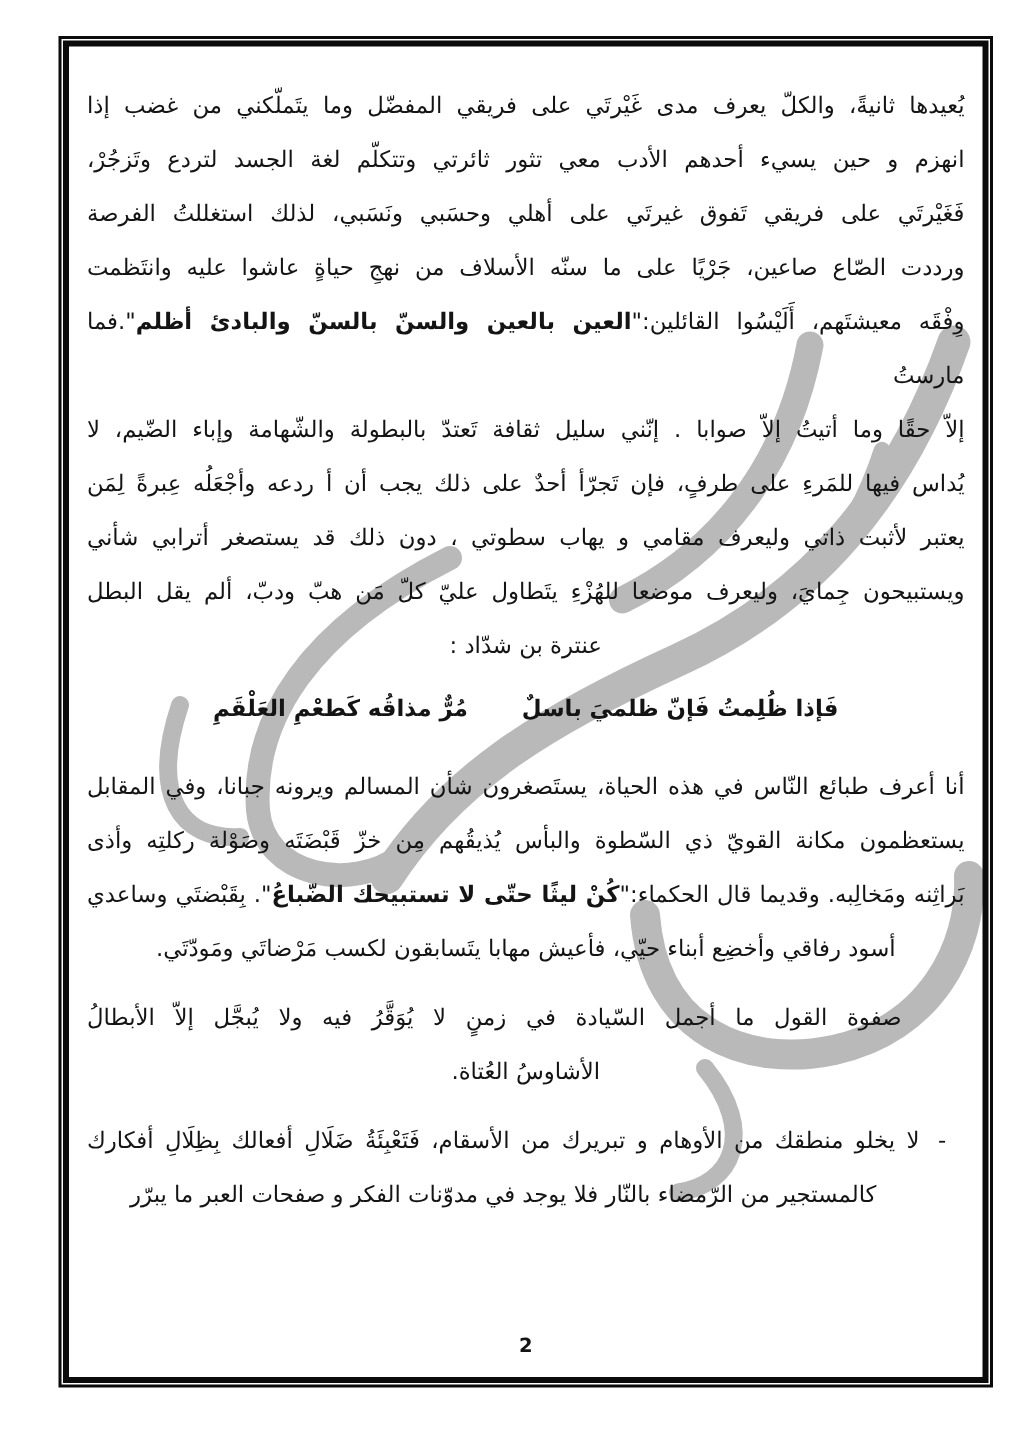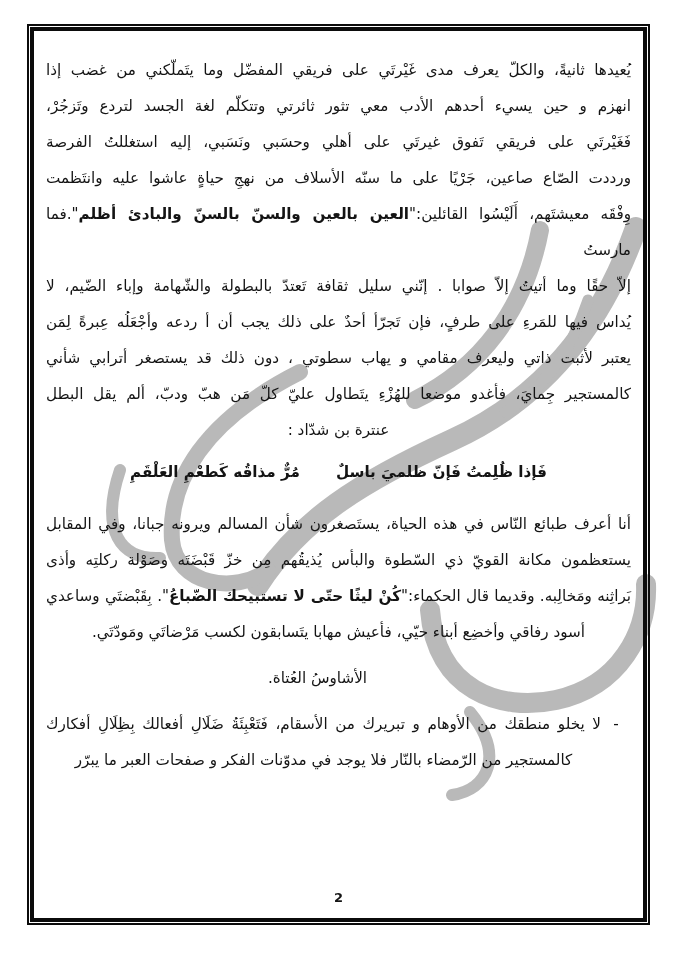--- a/index.html
+++ b/index.html
@@ -11,21 +11,21 @@
     position:relative;
     overflow:hidden;
   }
   .page { position:absolute; inset:0; }
 
   
   .watermark { position:absolute; left:0; top:0; z-index:0; }
 
   
   .frame {
-    position:absolute; left:27px; top:24px;
+    position:absolute; left:39px; top:24px;
     width:619px; height:897px;
     border:2px solid #0b0b0b;
     z-index:1;
   }
   .frame-inner {
     position:absolute; inset:1px;
     border:4px solid #0b0b0b;
   }
 
   .content {
@@ -80,40 +80,41 @@
       <path d="M470 712 C505 755 488 790 452 795" stroke-width="12"></path>
     </g>
   </svg>
 
   <div class="frame">
     <div class="frame-inner">
       <div class="content">
           <div class="para">
             <div class="line j"><span>يُعيدها ثانيةً، والكلّ يعرف مدى غَيْرتَي على فريقي المفضّل وما يتَملّكني من غضب إذا</span></div>
             <div class="line j"><span>انهزم و حين يسيء أحدهم الأدب معي تثور ثائرتي وتتكلّم لغة الجسد لتردع وتَزجُرْ،</span></div>
-            <div class="line j"><span>فَغَيْرتَي على فريقي تَفوق غيرتَي على أهلي وحسَبي ونَسَبي، إليه استغللتُ الفرصة</span></div>
+            <div class="line j"><span>فَغَيْرتَي على فريقي تَفوق غيرتَي على أهلي وحسَبي ونَسَبي، لذلك استغللتُ الفرصة</span></div>
             <div class="line j"><span>ورددت الصّاع صاعين، جَرْيًا على ما سنّه الأسلاف من نهجِ حياةٍ عاشوا عليه وانتَظمت</span></div>
             <div class="line j"><span>وِفْقَه معيشتَهم، أَلَيْسُوا القائلين:"</span><span class="b">العين بالعين والسنّ بالسنّ والبادئ أظلم</span><span>".فما مارستُ</span></div>
             <div class="line j"><span>إلاّ حقًا وما أتيتُ إلاّ صوابا . إنّني سليل ثقافة تَعتدّ بالبطولة والشّهامة وإباء الضّيم، لا</span></div>
             <div class="line j"><span>يُداس فيها للمَرءِ على طرفٍ، فإن تَجرّأ أحدٌ على ذلك يجب أن أ ردعه وأجْعَلُه عِبرةً لِمَن</span></div>
             <div class="line j"><span>يعتبر لأثبت ذاتي وليعرف مقامي و يهاب سطوتي ، دون ذلك قد يستصغر أترابي شأني</span></div>
-            <div class="line j"><span>كالمستجير جِمايَ، فأغدو موضعا للهُزْءِ يتَطاول عليّ كلّ مَن هبّ ودبّ، ألم يقل البطل</span></div>
+            <div class="line j"><span>ويستبيحون جِمايَ، وليعرف موضعا للهُزْءِ يتَطاول عليّ كلّ مَن هبّ ودبّ، ألم يقل البطل</span></div>
             <div class="line s"><span>عنترة بن شدّاد :</span></div>
           </div>
           <div class="verse">
             <span class="hemistich">فَإذا ظُلِمتُ فَإنّ ظلميَ باسلٌ</span>
             <span class="hemistich">مُرٌّ مذاقُه كَطعْمِ العَلْقَمِ</span>
           </div>
           <div class="para">
             <div class="line j"><span>أنا أعرف طبائع النّاس في هذه الحياة، يستَصغرون شأن المسالم ويرونه جبانا، وفي المقابل</span></div>
             <div class="line j"><span>يستعظمون مكانة القويّ ذي السّطوة والبأس يُذيقُهم مِن خزّ قَبْضَتَه وصَوْلة ركلتِه وأذى</span></div>
             <div class="line j"><span>بَراثِنه ومَخالِبه. وقديما قال الحكماء:"</span><span class="b">كُنْ ليثًا حتّى لا تستبيحك الضّباعُ</span><span>". بِقَبْضتَي وساعدي</span></div>
             <div class="line s"><span>أسود رفاقي وأخضِع أبناء حيّي، فأعيش مهابا يتَسابقون لكسب مَرْضاتَي ومَودّتَي.</span></div>
           </div>
           <div class="para indent-first">
+            <div class="line j"><span>صفوة القول ما أجمل السّيادة في زمنٍ لا يُوَقَّرُ فيه ولا يُبجَّل إلاّ الأبطالُ</span></div>
             <div class="line s"><span>الأشاوسُ العُتاة.</span></div>
           </div>
           <div class="para bullet">
             <span class="marker">-</span>
             <div class="bullet-text">
               <div class="line j"><span>لا يخلو منطقك من الأوهام و تبريرك من الأسقام، فَتَعْبِئَةُ ضَلَالِ أفعالك بِظِلَالِ أفكارك</span></div>
               <div class="line s"><span>كالمستجير من الرّمضاء بالنّار فلا يوجد في مدوّنات الفكر و صفحات العبر ما يبرّر</span></div>
             </div>
           </div>
         </div>

